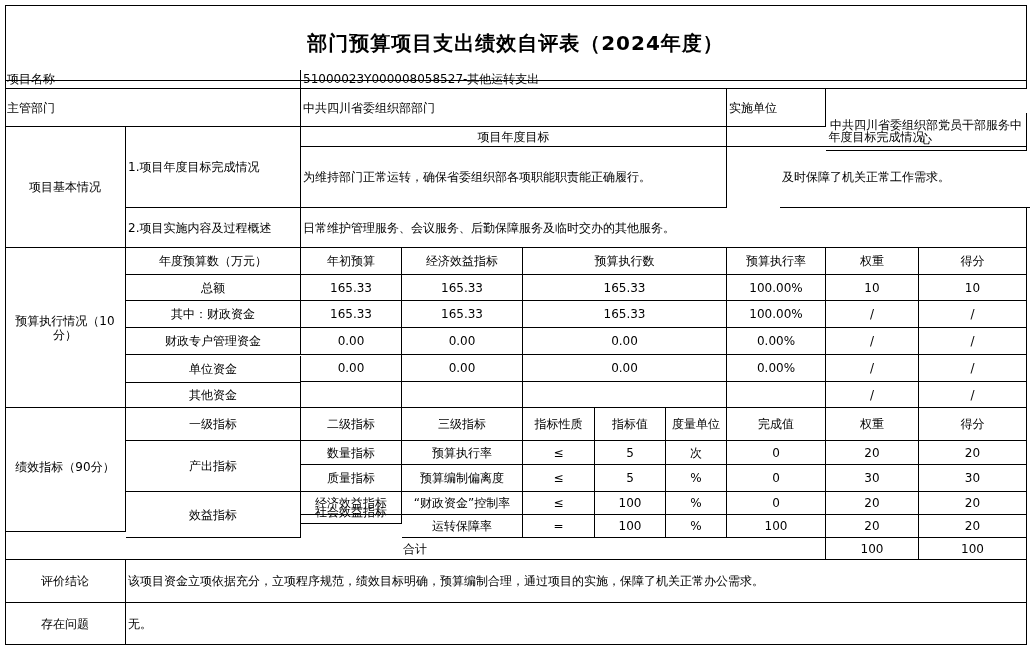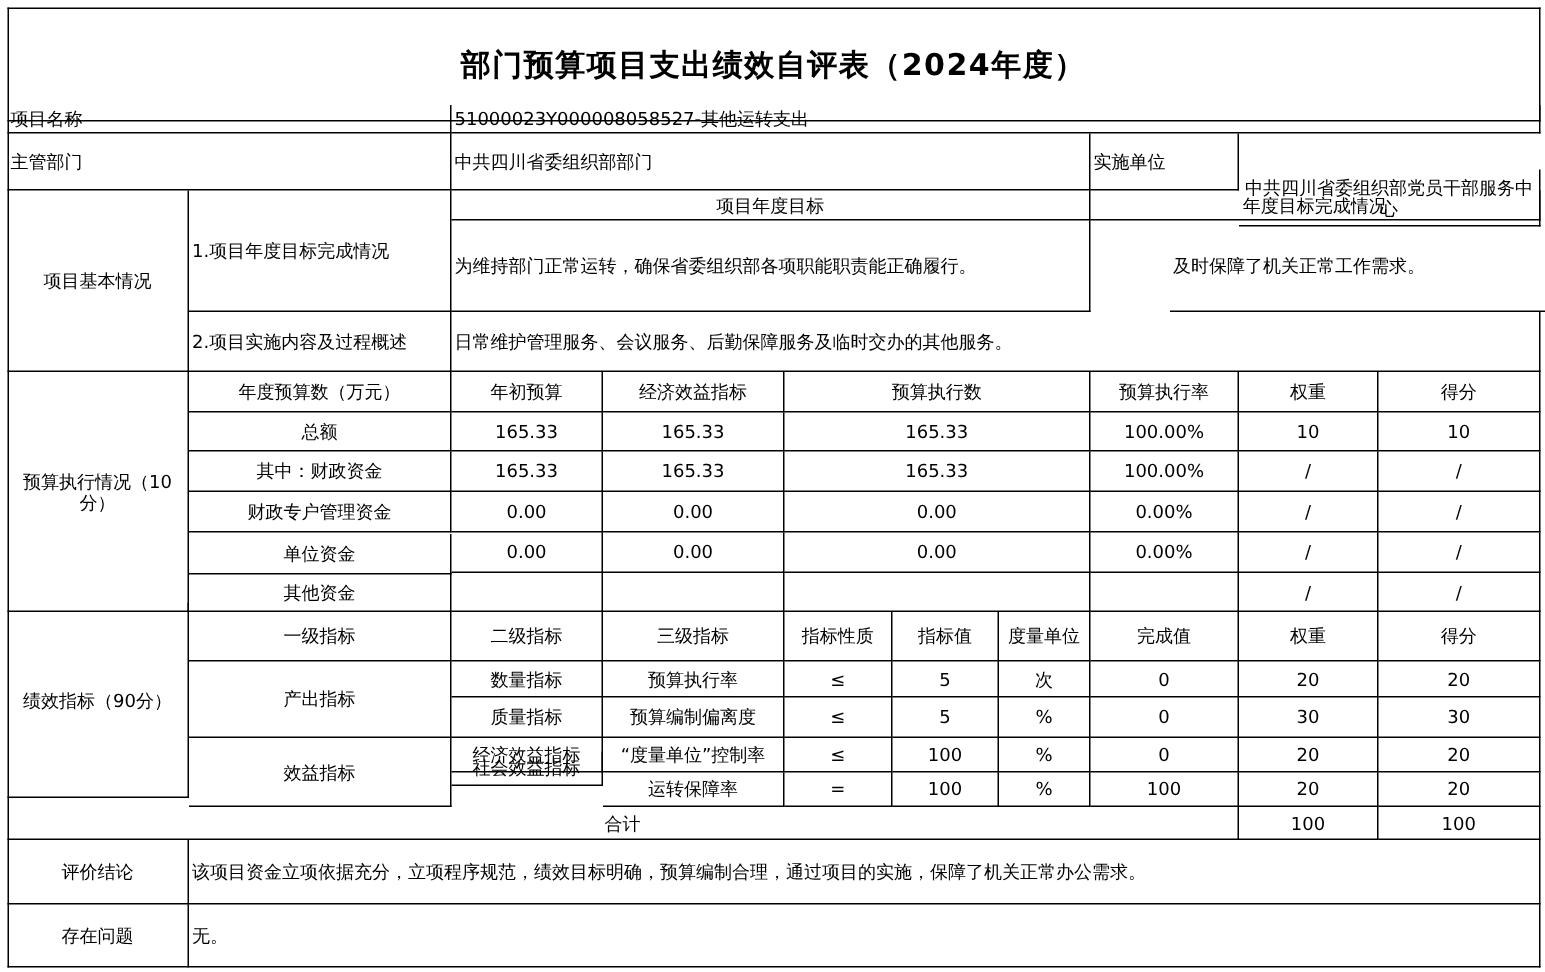--- a/index.html
+++ b/index.html
@@ -94,21 +94,21 @@
     <div class="c" style="left: 919px; top: 441px; width: 108px; height: 24px;">20</div>
     <div class="c" style="left: 301px; top: 465px; width: 101px; height: 27px;">质量指标</div>
     <div class="c" style="left: 402px; top: 465px; width: 121px; height: 27px;">预算编制偏离度</div>
     <div class="c" style="left: 523px; top: 465px; width: 72px; height: 27px;">≤</div>
     <div class="c" style="left: 595px; top: 465px; width: 71px; height: 27px;">5</div>
     <div class="c" style="left: 666px; top: 465px; width: 61px; height: 27px;">%</div>
     <div class="c" style="left: 727px; top: 465px; width: 99px; height: 27px;">0</div>
     <div class="c" style="left: 826px; top: 465px; width: 93px; height: 27px;">30</div>
     <div class="c" style="left: 919px; top: 465px; width: 108px; height: 27px;">30</div>
     <div class="c" style="left: 301px; top: 492px; width: 101px; height: 23px;">经济效益指标</div>
-    <div class="c" style="left: 402px; top: 492px; width: 121px; height: 23px;">“度量单位”控制率</div>
+    <div class="c" style="left: 402px; top: 492px; width: 121px; height: 23px;">“财政资金”控制率</div>
     <div class="c" style="left: 523px; top: 492px; width: 72px; height: 23px;">≤</div>
     <div class="c" style="left: 595px; top: 492px; width: 71px; height: 23px;">100</div>
     <div class="c" style="left: 666px; top: 492px; width: 61px; height: 23px;">%</div>
     <div class="c" style="left: 727px; top: 492px; width: 99px; height: 23px;">0</div>
     <div class="c" style="left: 826px; top: 492px; width: 93px; height: 23px;">20</div>
     <div class="c" style="left: 919px; top: 492px; width: 108px; height: 23px;">20</div>
     <div class="c" style="left: 301px; top: 501px; width: 101px; height: 23px;">社会效益指标</div>
     <div class="c" style="left: 402px; top: 515px; width: 121px; height: 23px;">运转保障率</div>
     <div class="c" style="left: 523px; top: 515px; width: 72px; height: 23px;">=</div>
     <div class="c" style="left: 595px; top: 515px; width: 71px; height: 23px;">100</div>

